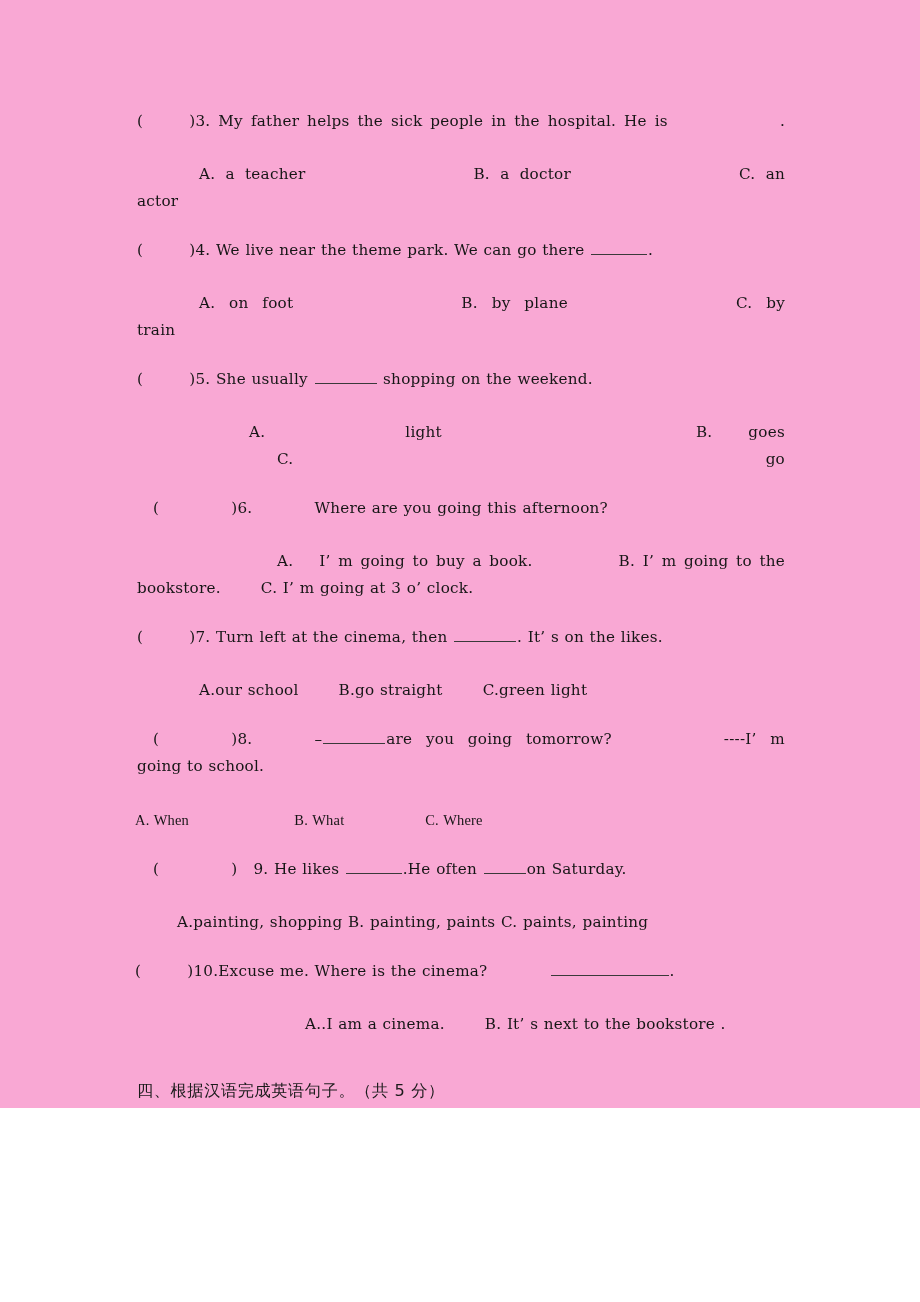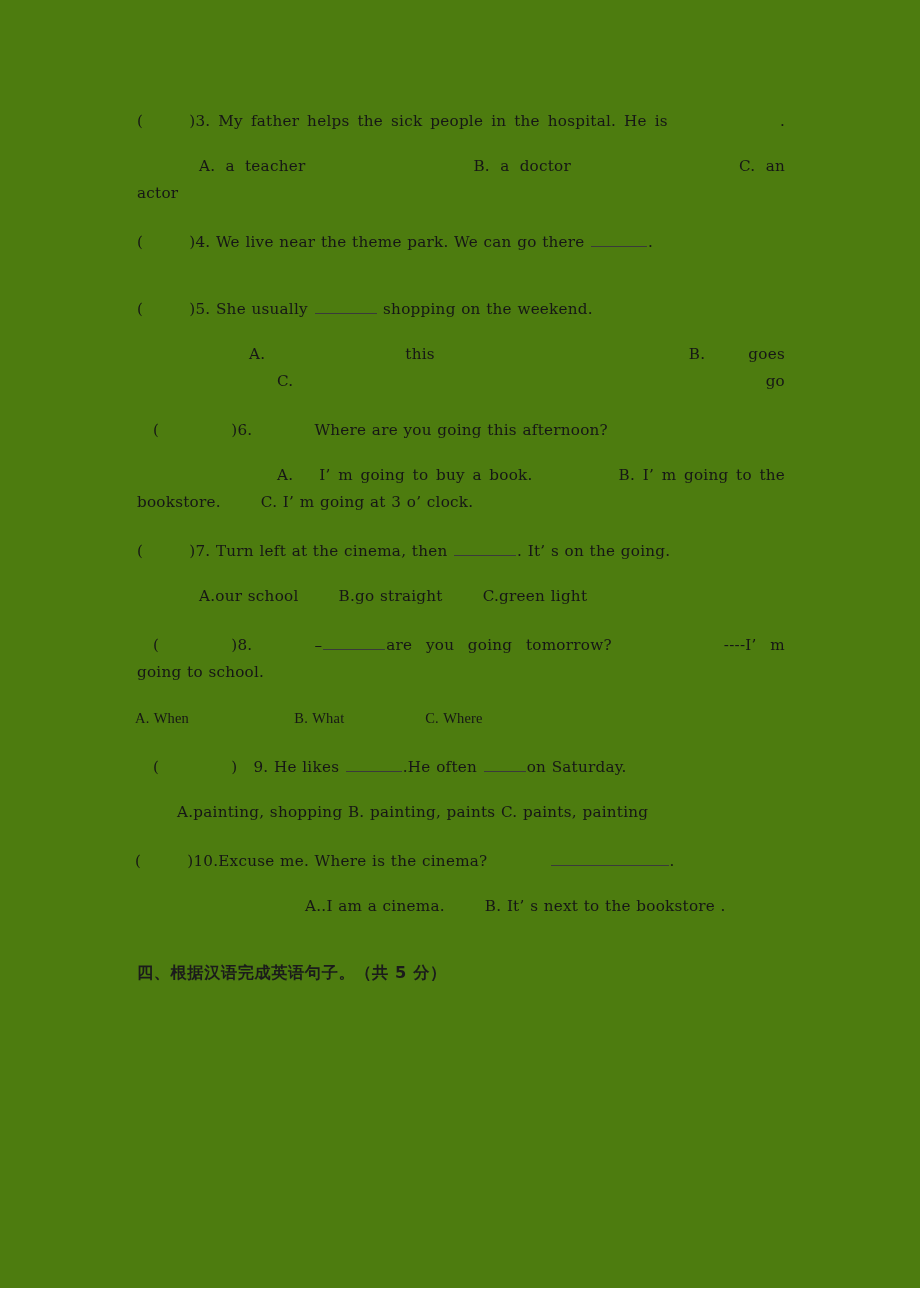--- a/index.html
+++ b/index.html
@@ -15,22 +15,22 @@
     overflow: hidden;
     font-family: "DejaVu Serif", serif;
     color: #1a1a1a;
   }
 
   .page {
     position: absolute;
     left: 0;
     top: 0;
     width: 920px;
-    height: 1288px;
-    background: #4d7c0f;
+    height: 1108px;
+    background: #f9a8d4;
   }
 
   
   .content {
     position: absolute;
     left: 137px;
     top: 108px;
     width: 648px;
   }
 
@@ -48,20 +48,21 @@
   }
   .blk.jfull { text-align-last: justify; }
   .blk.jleft { text-align-last: left; }
 
   .gap-lg { height: 22px; }
   .gap-md { height: 18px; }
 
   
   .opts {
     padding-left: 0;
+    margin-top: 8px;
   }
 
   
   .blank {
     display: inline-block;
     border-bottom: 1px solid #3a3a3a;
     vertical-align: baseline;
     height: 0.92em;
     margin: 0 1px;
   }
@@ -113,41 +114,42 @@
     <div class="gap-md"></div>
 
     <p class="blk jfull opts"><span class="sp-6"></span><span>A.</span>&nbsp;<span>a teacher</span><span class="sp-14"></span><span>B.</span>&nbsp;<span>a doctor</span><span class="sp-14"></span><span>C.</span>&nbsp;<span>an actor</span></p>
 
     <div class="gap-lg"></div>
 
     <p class="blk jleft"><span>(</span><span class="q-pad"></span><span>)</span><span>4.</span>&nbsp;<span>We live near the theme park. We can go there</span>&nbsp;<span class="blank b-md"></span><span>.</span></p>
 
     <div class="gap-md"></div>
 
+    <p class="blk jfull opts"><span class="sp-6"></span><span>A.</span>&nbsp;<span>on foot</span><span class="sp-14"></span><span>B.</span>&nbsp;<span>by plane</span><span class="sp-14"></span><span>C.</span>&nbsp;<span>by train</span></p>
 
     <div class="gap-lg"></div>
 
     <p class="blk jleft"><span>(</span><span class="q-pad"></span><span>)</span><span>5.</span>&nbsp;<span>She usually</span>&nbsp;<span class="blank b-lg"></span>&nbsp;<span>shopping on the weekend.</span></p>
 
     <div class="gap-md"></div>
 
-    <p class="blk jfull opts"><span class="sp-10"></span><span>A.</span><span class="sp-12"></span><span>this</span><span class="sp-14"></span><span class="sp-8"></span><span>B.</span>
+    <p class="blk jfull opts"><span class="sp-10"></span><span>A.</span><span class="sp-12"></span><span>light</span><span class="sp-14"></span><span class="sp-8"></span><span>B.</span>
       <span>goes</span><span class="sp-12"></span><span>C.</span>&nbsp;<span>go</span></p>
 
     <div class="gap-lg"></div>
 
     <p class="blk jleft"><span class="sp-2"></span><span>(</span><span class="q-pad-lg"></span><span>)</span><span>6.</span><span class="sp-6"></span><span>Where are you going this afternoon?</span></p>
 
     <div class="gap-md"></div>
 
     <p class="blk jleft opts"><span class="sp-12"></span><span>A.</span><span class="sp-3"></span><span>I’ m going to buy a book.</span><span class="sp-8"></span><span>B.</span>&nbsp;<span>I’ m going to the bookstore.</span><span class="sp-4"></span><span>C.</span>&nbsp;<span>I’ m going at 3 o’ clock.</span></p>
 
     <div class="gap-lg"></div>
 
-    <p class="blk jleft"><span>(</span><span class="q-pad"></span><span>)</span><span>7.</span>&nbsp;<span>Turn left at the cinema, then</span>&nbsp;<span class="blank b-lg"></span><span>. It’ s on the going.</span></p>
+    <p class="blk jleft"><span>(</span><span class="q-pad"></span><span>)</span><span>7.</span>&nbsp;<span>Turn left at the cinema, then</span>&nbsp;<span class="blank b-lg"></span><span>. It’ s on the likes.</span></p>
 
     <div class="gap-md"></div>
 
     <p class="blk jleft opts"><span class="sp-6"></span><span>A.</span><span>our school</span><span class="sp-4"></span><span>B.</span><span>go straight</span><span class="sp-4"></span><span>C.</span><span>green light</span></p>
 
     <div class="gap-lg"></div>
 
     <p class="blk jleft"><span class="sp-2"></span><span>(</span><span class="q-pad-lg"></span><span>)</span><span>8.</span><span class="sp-6"></span><span>–</span><span class="blank b-lg"></span><span>are you going tomorrow?</span><span class="sp-10"></span><span>----</span><span>I’ m going to school.</span></p>
 
     <div class="gap-md"></div>
@@ -168,16 +170,16 @@
 
     <div class="gap-md"></div>
 
     <p class="blk jleft opts"><span class="sp-14"></span><span>A..</span><span>I am a cinema.</span><span class="sp-4"></span><span>B.</span>&nbsp;<span>It’ s next to the bookstore .</span></p>
 
     <div class="gap-md"></div>
 
 
     <div class="gap-lg"></div>
 
-    <p class="cn-head" style="margin:0;font-weight:bold;">四、根据汉语完成英语句子。（共 5 分）</p>
+    <p class="cn-head" style="margin:0;">四、根据汉语完成英语句子。（共 5 分）</p>
 
   </div>
 </div>
 
 </body></html>

